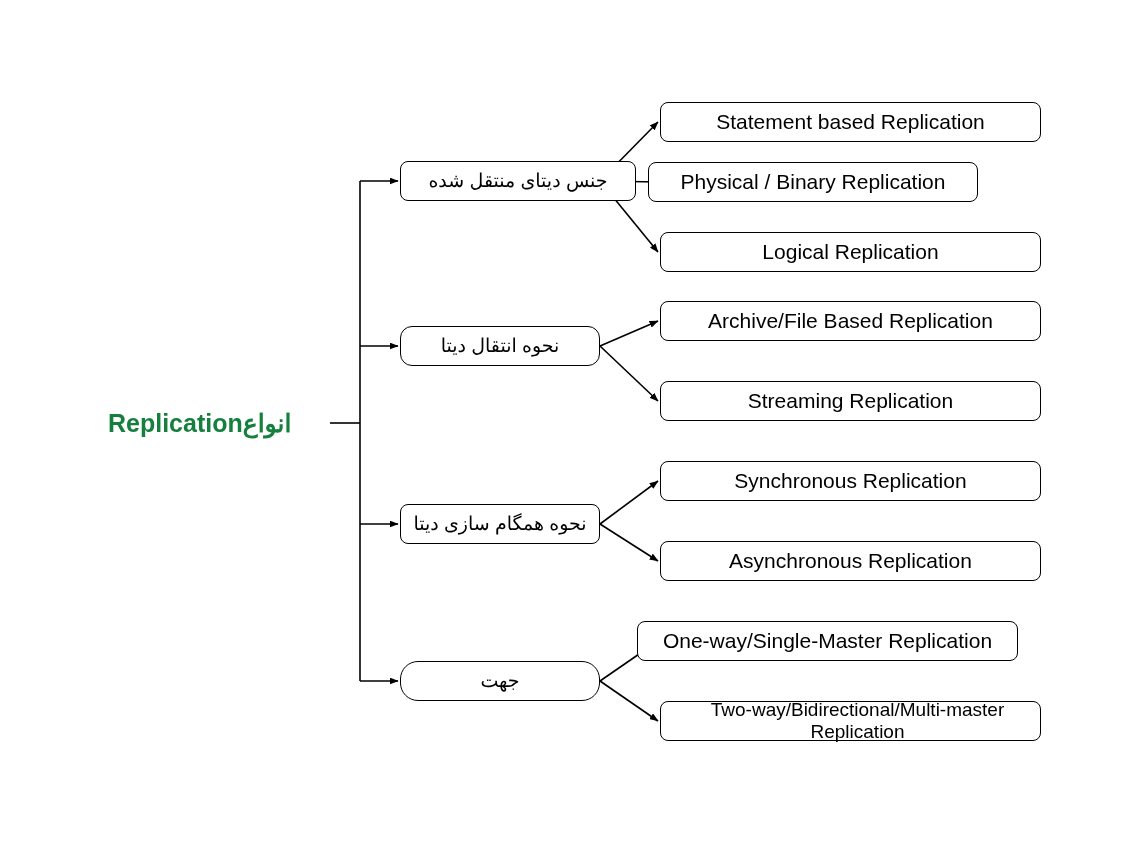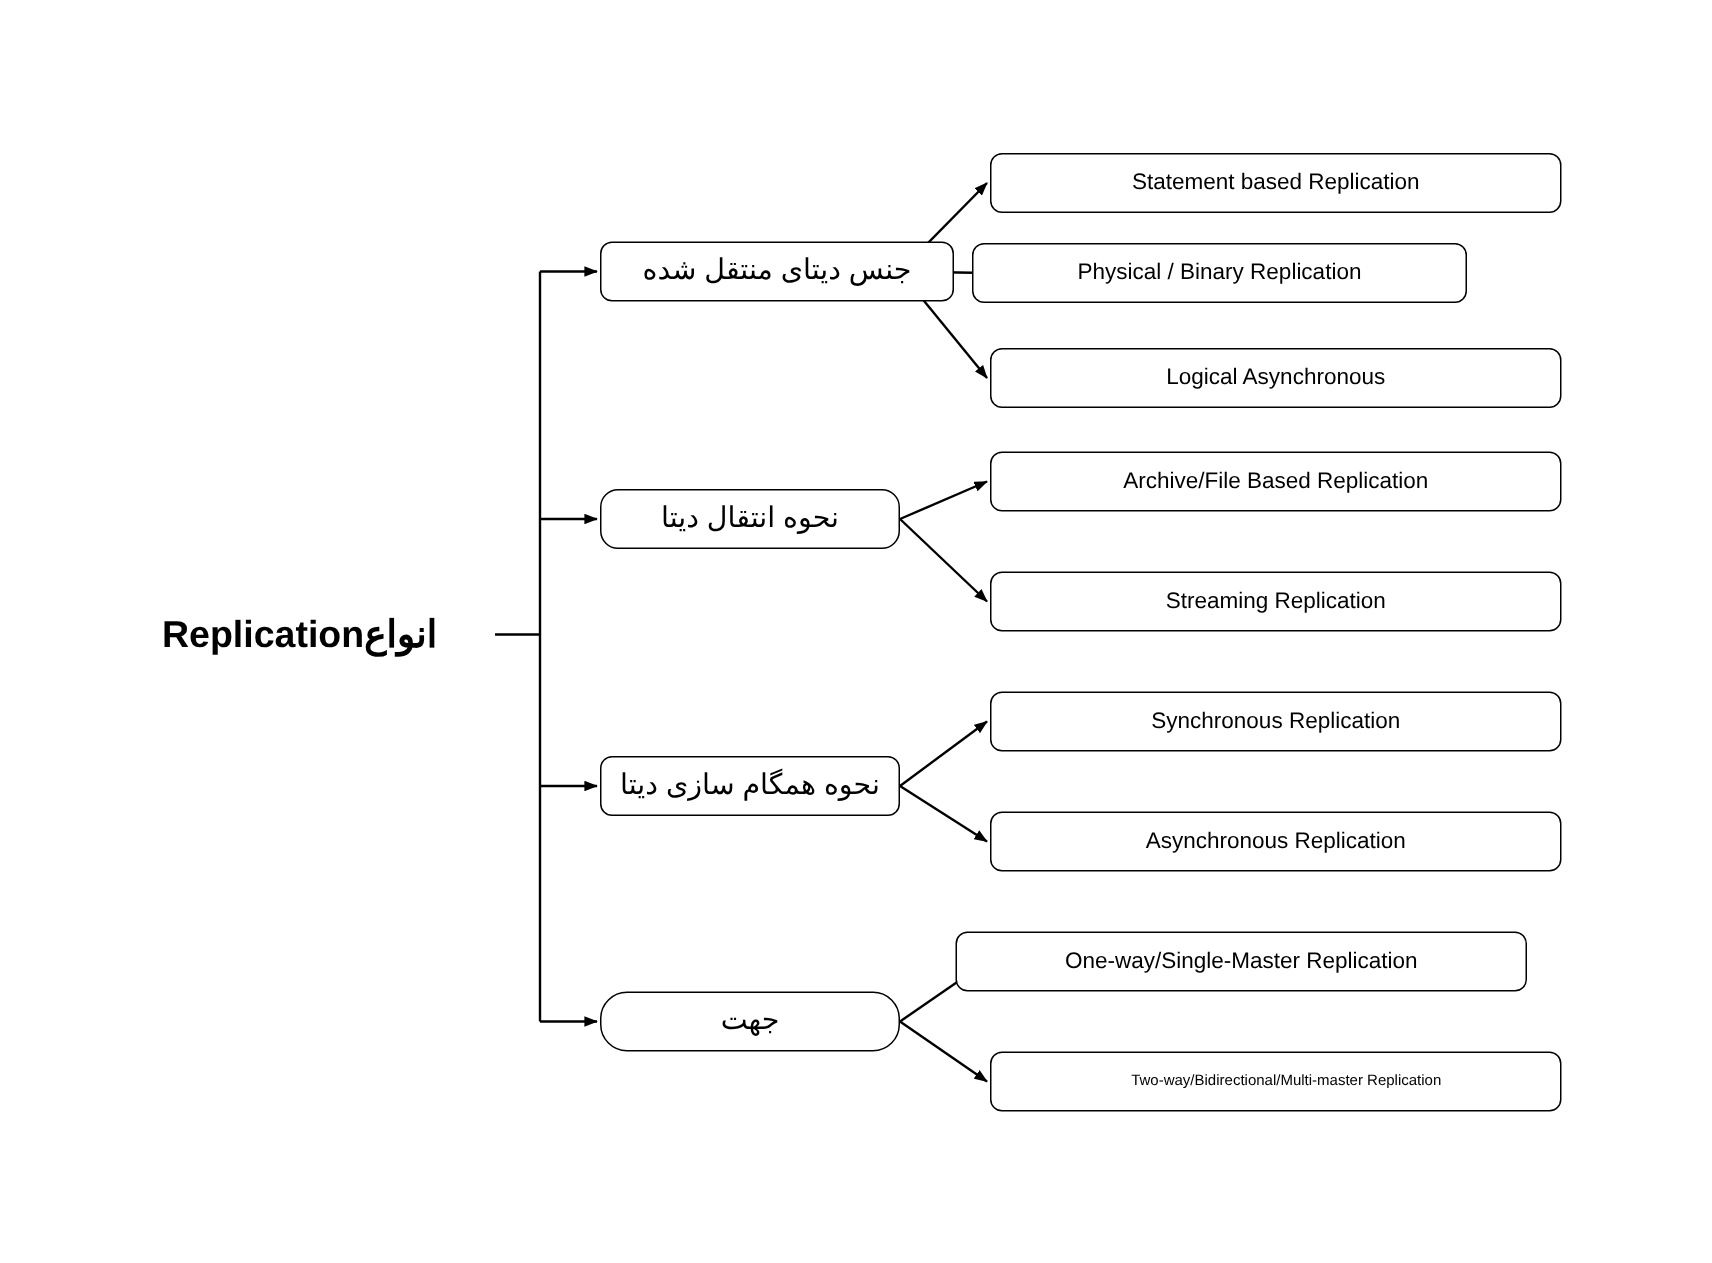--- a/index.html
+++ b/index.html
@@ -30,35 +30,35 @@
     background: #ffffff;
     display: flex;
     align-items: center;
     justify-content: center;
     color: #000000;
     line-height: 1.15;
     text-align: center;
     padding: 0 6px;
   }
   .node-box.leaf {
-    font-size: 15px;
+    font-size: 21px;
   }
   .node-box.leaf.small {
-    font-size: 10px;
+    font-size: 19px;
     padding-left: 20px;
   }
   .node-box.category {
     font-size: 19px;
     direction: rtl;
   }
   .root-label {
     position: absolute;
     font-size: 25px;
     font-weight: bold;
-    color: #000000;
+    color: #15803d;
     white-space: nowrap;
     display: flex;
     align-items: center;
   }
   .root-label .rl-fa {
     direction: rtl;
     unicode-bidi: isolate;
   }
 </style>
 </head>
@@ -97,21 +97,21 @@
       <div class="node-box category" style="left: 400px; top: 161px; width: 236px; height: 40px;">
         <span>جنس دیتای منتقل شده</span>
       </div>
       <div class="node-box leaf" style="left: 660px; top: 102px; width: 381px; height: 40px;">
         <span>Statement based Replication</span>
       </div>
       <div class="node-box leaf" style="left: 648px; top: 162px; width: 330px; height: 40px; justify-content: center;">
         <span>Physical / Binary Replication</span>
       </div>
       <div class="node-box leaf" style="left: 660px; top: 232px; width: 381px; height: 40px;">
-        <span>Logical Asynchronous</span>
+        <span>Logical Replication</span>
       </div>
       <div class="node-box category" style="left: 400px; top: 326px; width: 200px; height: 40px; border-radius: 12px;">
         <span>نحوه انتقال دیتا</span>
       </div>
       <div class="node-box leaf" style="left: 660px; top: 301px; width: 381px; height: 40px;">
         <span>Archive/File Based Replication</span>
       </div>
       <div class="node-box leaf" style="left: 660px; top: 381px; width: 381px; height: 40px;">
         <span>Streaming Replication</span>
       </div>

